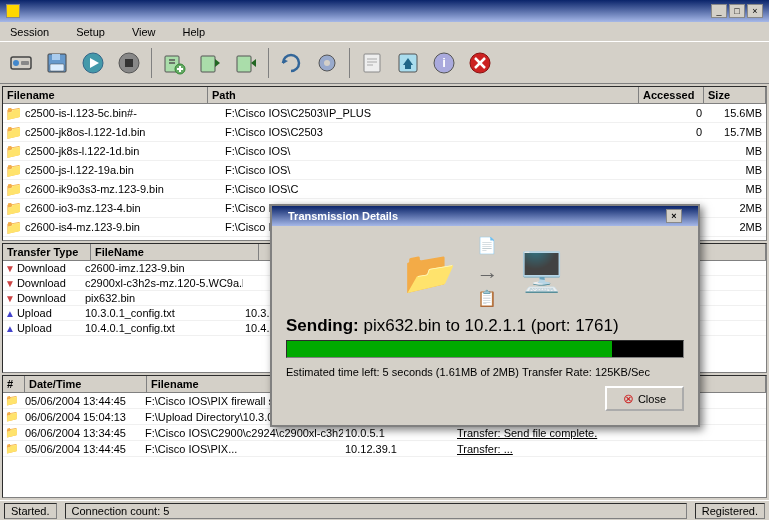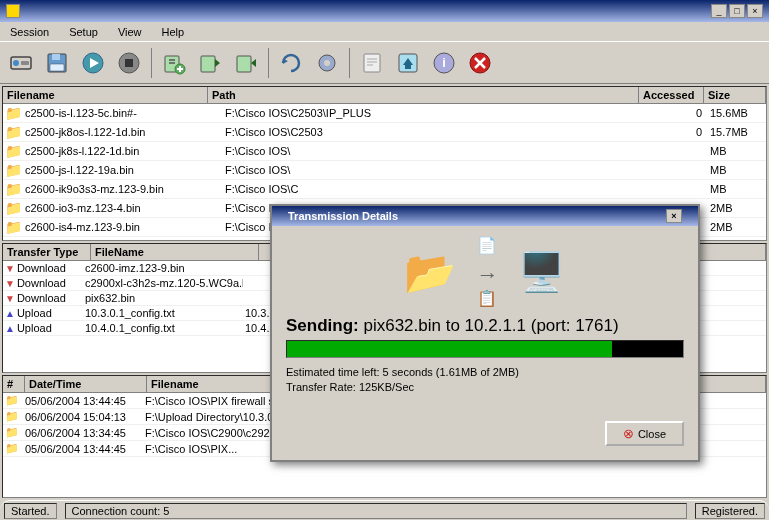--- a/index.html
+++ b/index.html
@@ -49,21 +49,21 @@
       align-items: center;
       justify-content: center;
       cursor: pointer;
       color: #000;
     }
 
     
     .menu-bar {
       background: #d4d0c8;
       display: flex;
-      gap: 8px;
+      gap: 15px;
       padding: 2px 4px;
       border-bottom: 1px solid #fff;
       height: 20px;
       align-items: center;
     }
     .menu-item {
       padding: 1px 6px;
       cursor: pointer;
       font-size: 11px;
     }
@@ -123,21 +123,21 @@
     }
     .file-icon {
       width: 16px;
       height: 16px;
       margin: 0 2px;
       flex-shrink: 0;
     }
     .file-name-cell { width: 200px; padding: 0 2px; overflow: hidden; white-space: nowrap; }
     .file-path-cell { flex: 1; padding: 0 2px; overflow: hidden; white-space: nowrap; }
     .file-accessed-cell { width: 65px; text-align: right; padding: 0 4px; }
-    .file-size-cell { width: 60px; padding: 0 4px; }
+    .file-size-cell { width: 60px; text-align: right; padding: 0 4px; }
 
     
     .transfer-panel {
       background: white;
       border: 1px inset #808080;
       height: 130px;
       overflow: hidden;
     }
     .transfer-header {
       background: #d4d0c8;
@@ -200,21 +200,20 @@
 
     
     .status-bar {
       background: #d4d0c8;
       border-top: 1px solid #fff;
       display: flex;
       height: 20px;
       align-items: center;
       padding: 0 4px;
       gap: 8px;
-      border-radius: 10px;
     }
     .status-segment {
       border: 1px inset #808080;
       padding: 1px 6px;
       height: 16px;
       display: flex;
       align-items: center;
     }
 
     
@@ -282,23 +281,23 @@
       border: 1px inset #808080;
       overflow: hidden;
     }
     .progress-bar-fill {
       height: 100%;
       background: #00aa00;
       width: 82%;
     }
     .dialog-stats {
       font-size: 11px;
-      margin-bottom: 24px;
-      display: flex;
-      flex-direction: column;
+      margin-bottom: 4px;
+      display: flex;
+      flex-direction: row;
       gap: 3px;
     }
     .dialog-footer {
       display: flex;
       justify-content: flex-end;
       padding: 4px 0;
     }
     .close-btn {
       background: #d4d0c8;
       border: 2px outset #fff;

